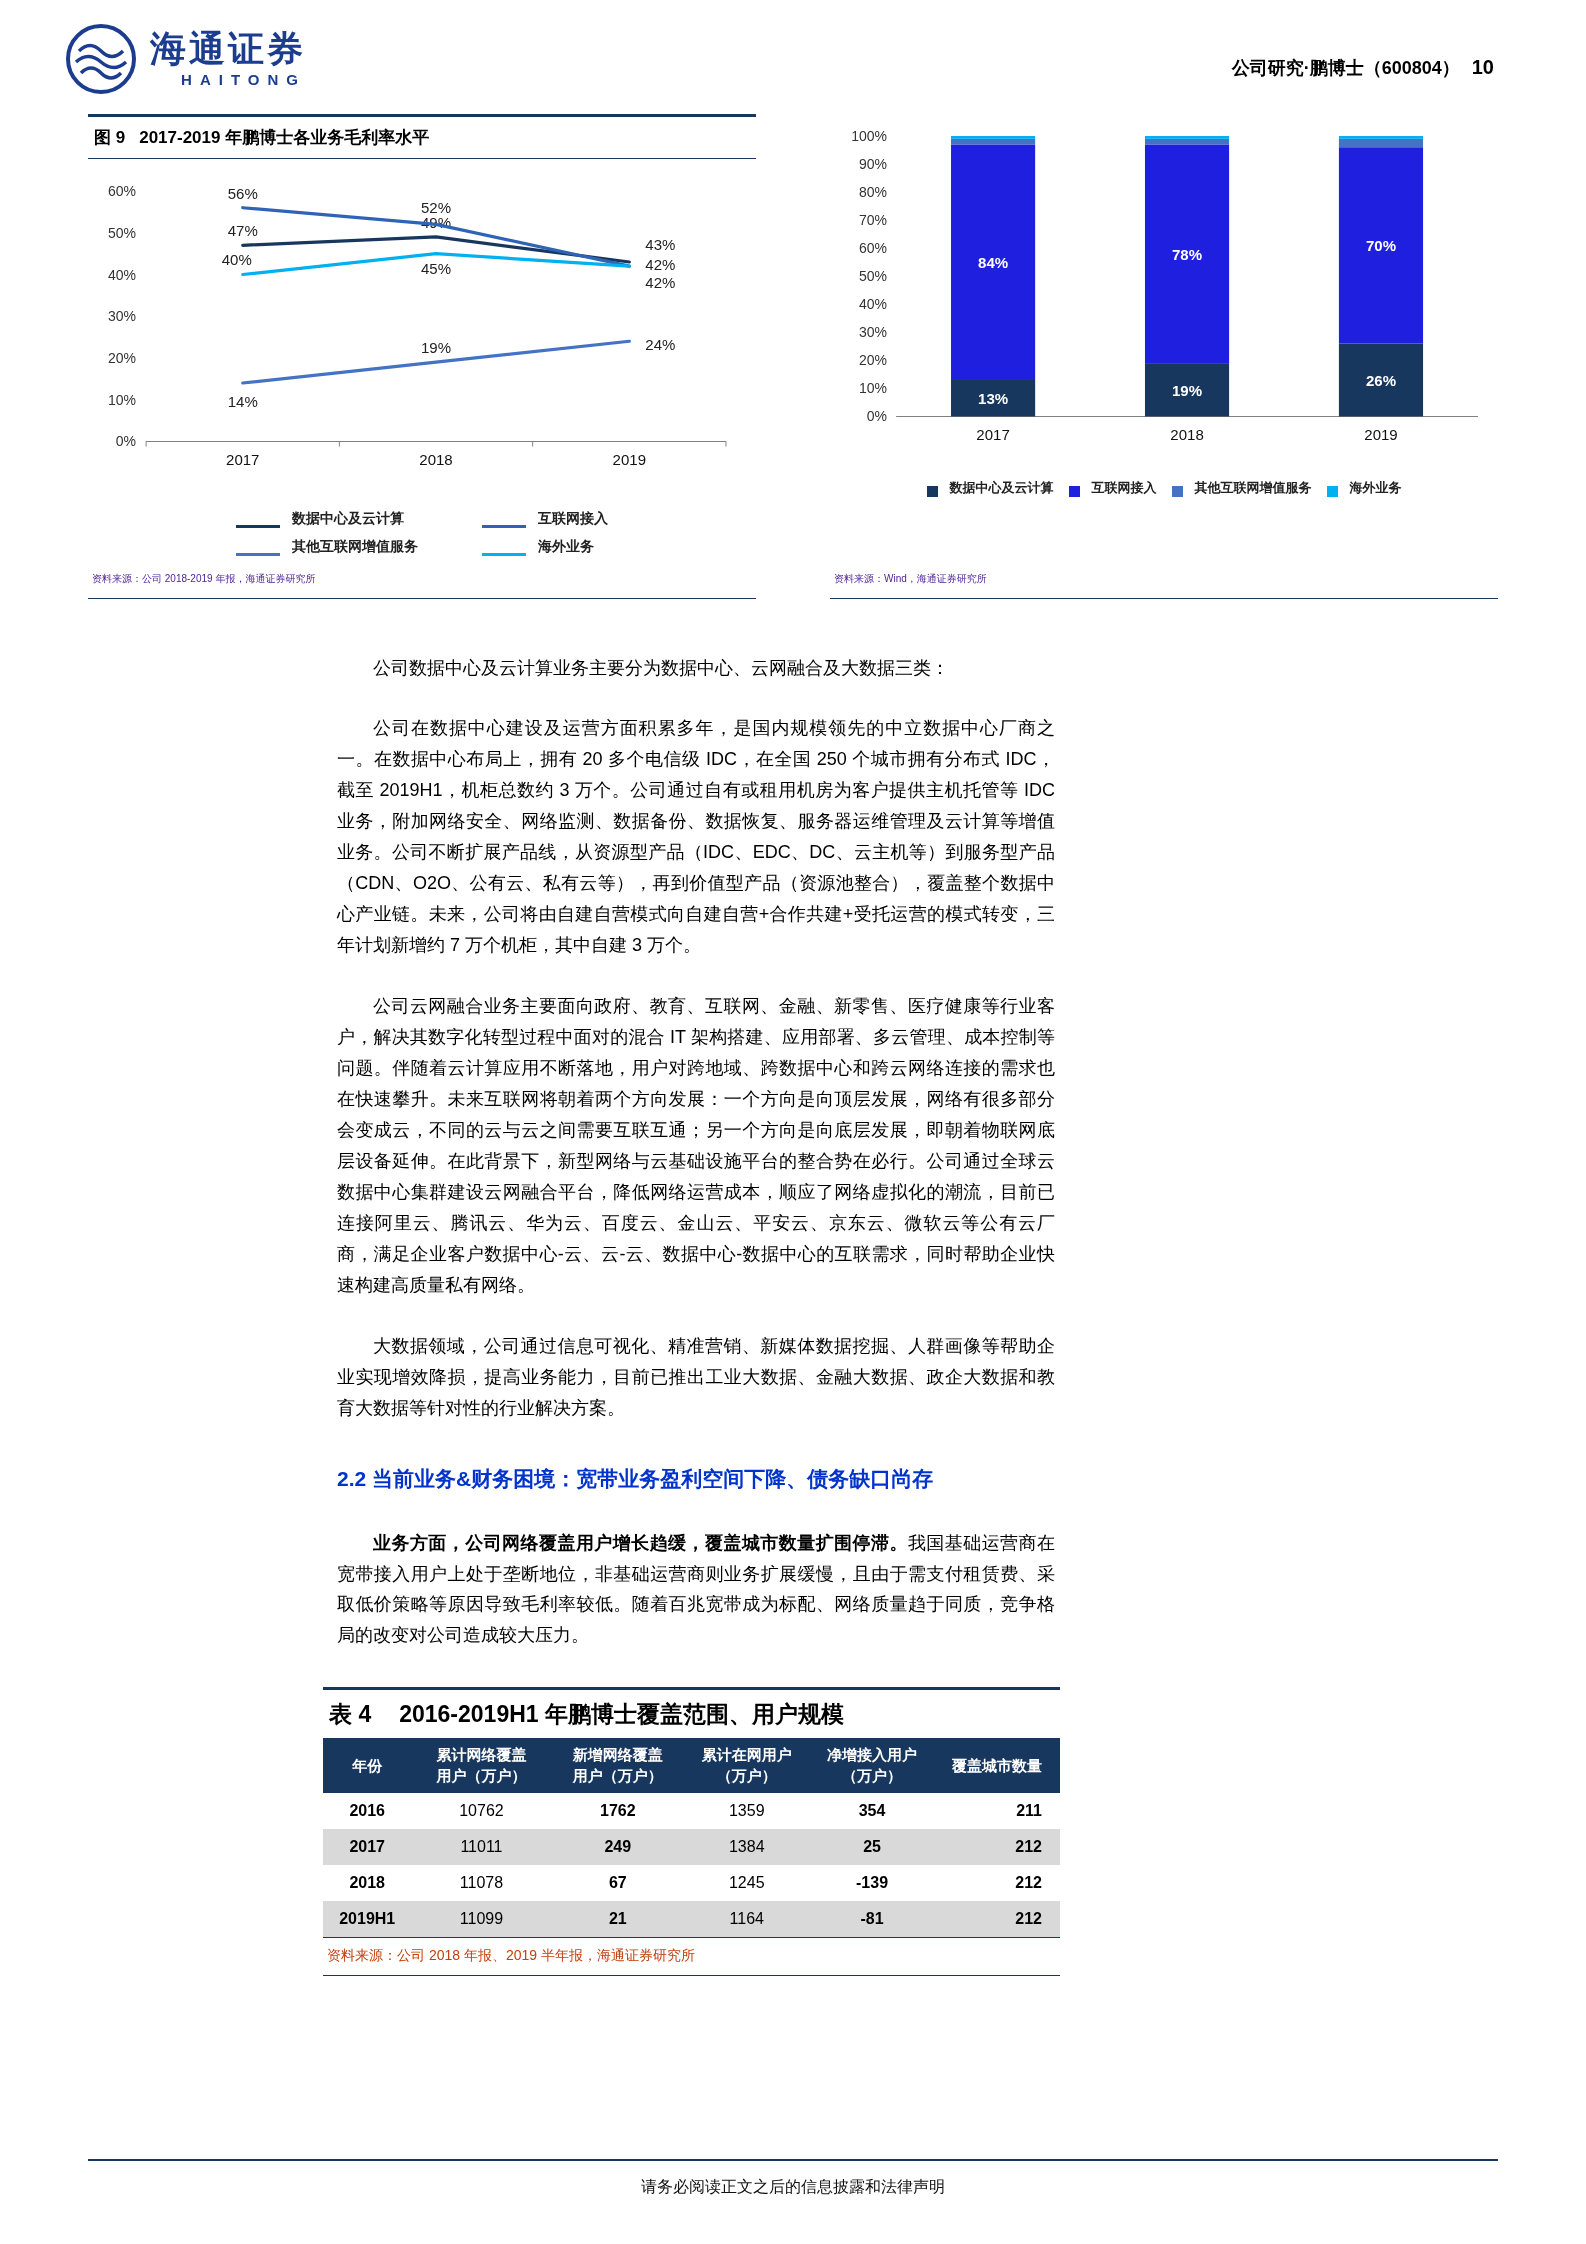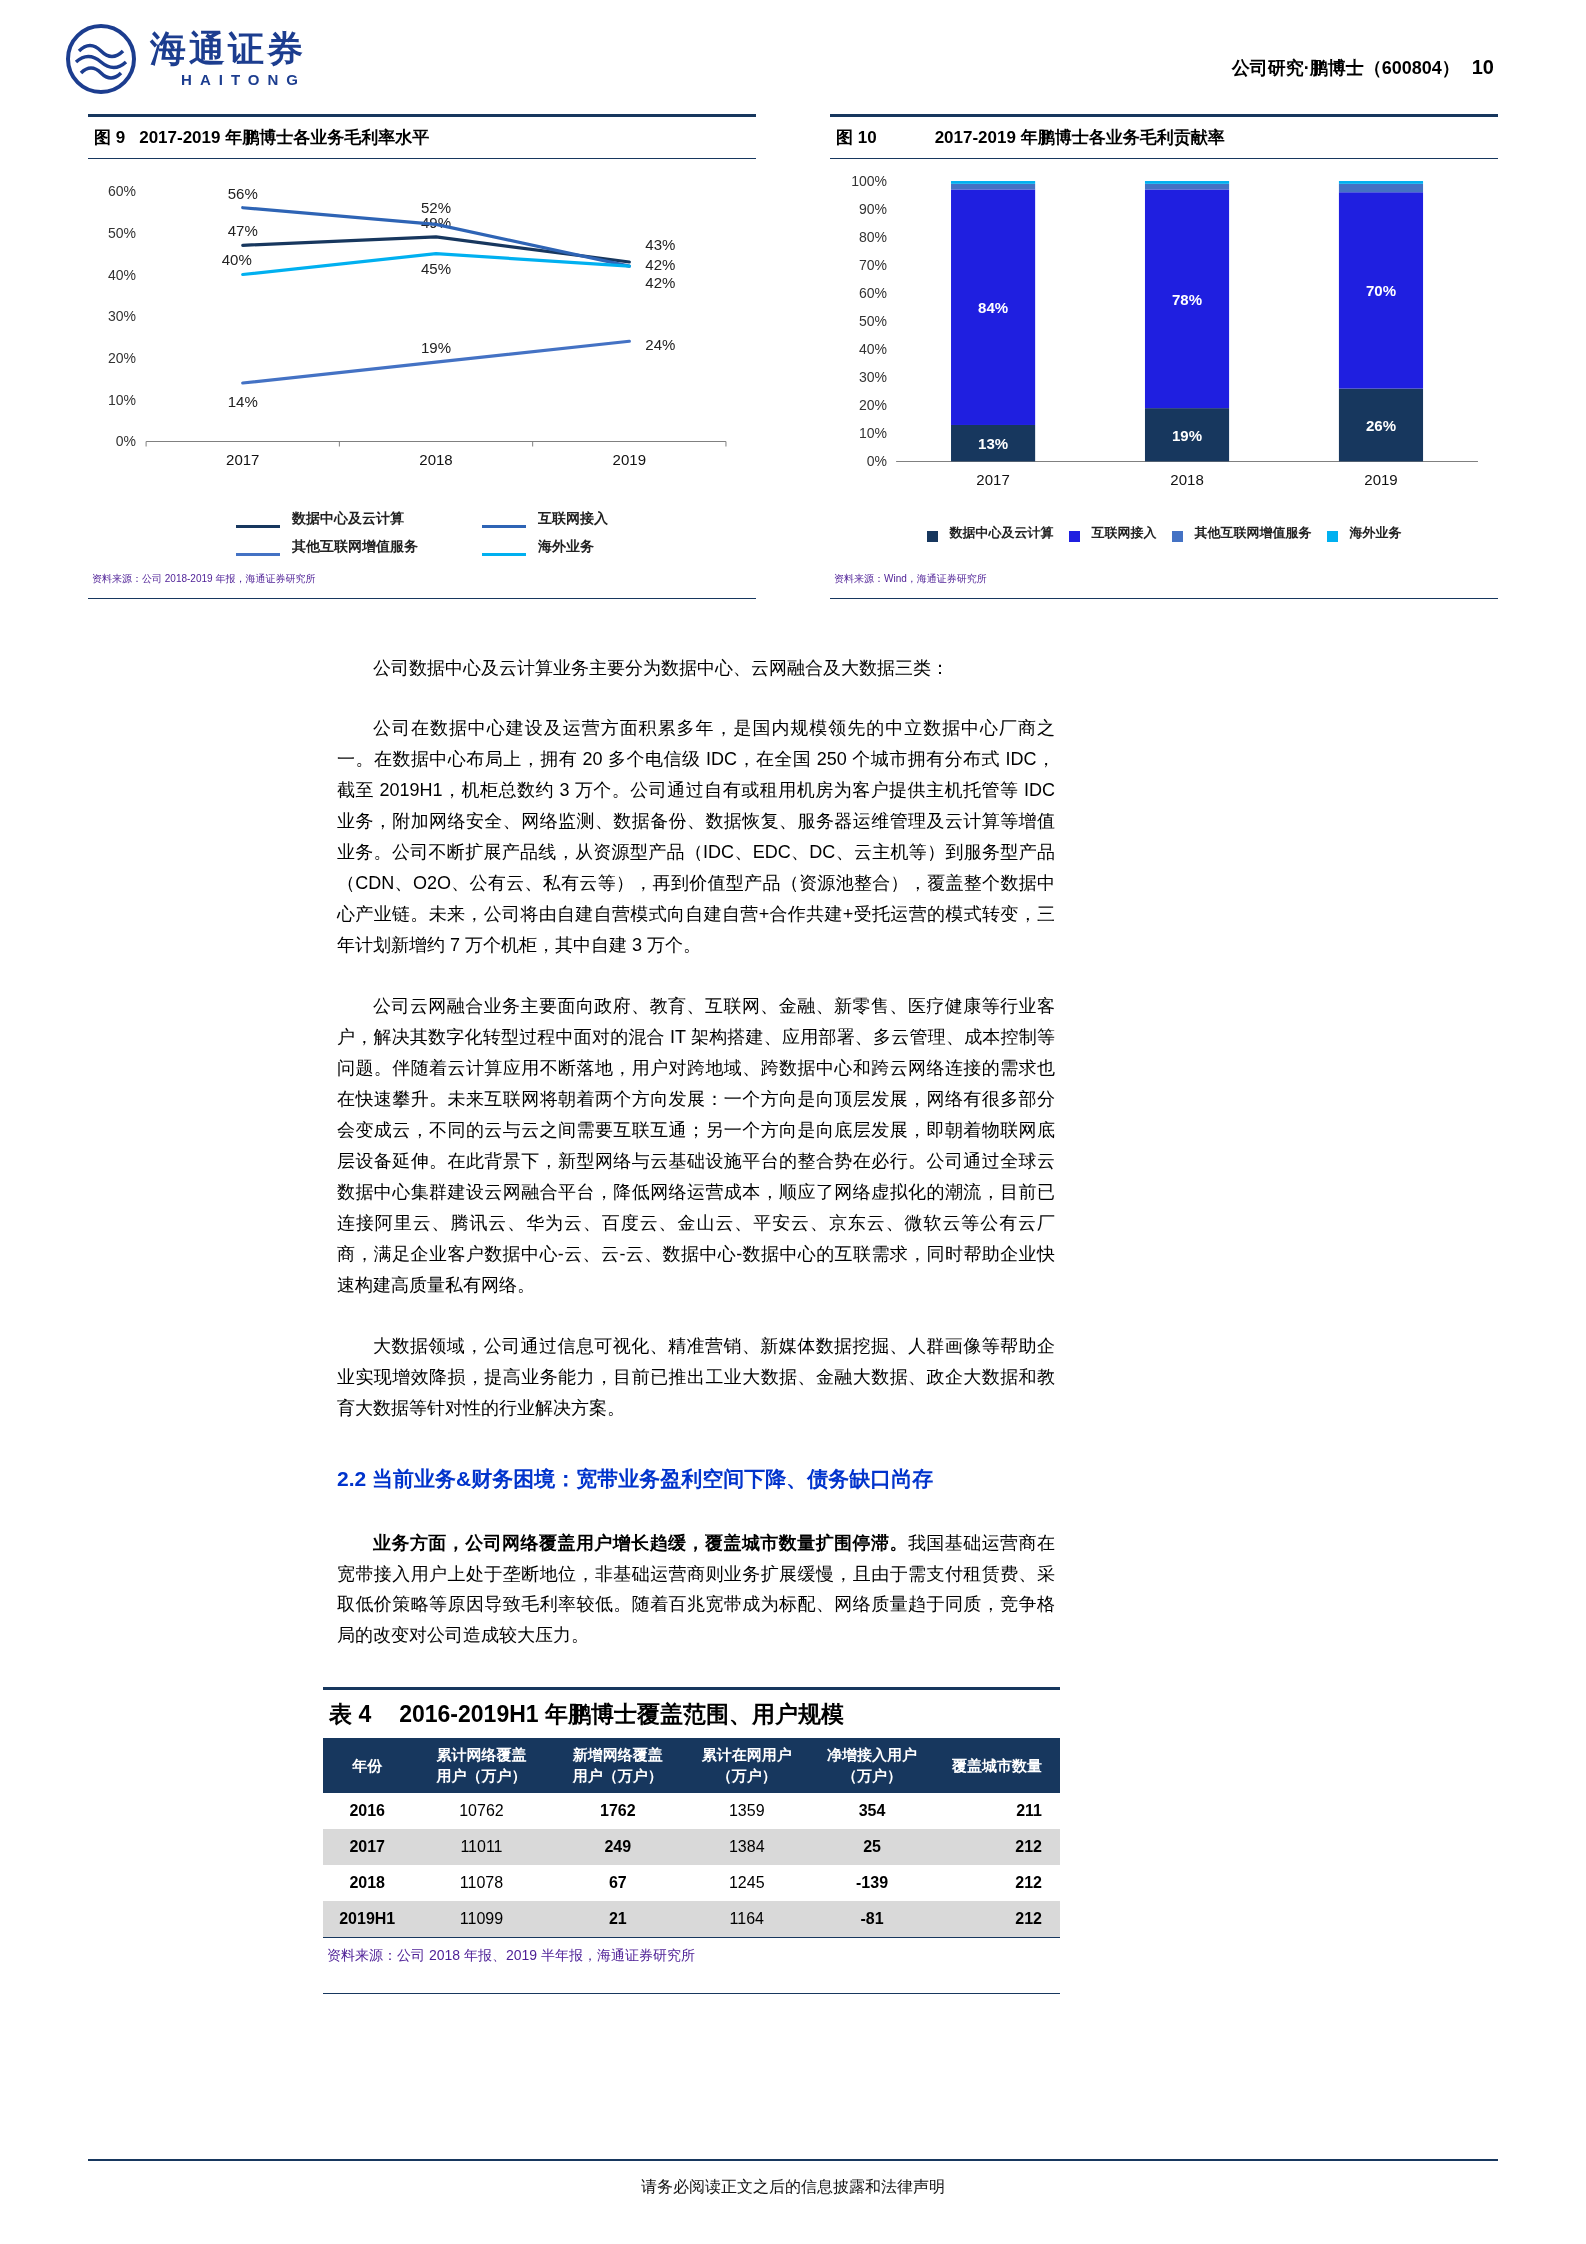--- a/index.html
+++ b/index.html
@@ -45,21 +45,21 @@
   .data-table td { padding:9px 6px; text-align:center; }
   .data-table tr.striped { background:#D9D9D9; }
   .data-table td.bold { font-weight:bold; }
   .data-table .col-0 { width:12%; }
   .data-table .col-1 { width:19%; }
   .data-table .col-2 { width:18%; }
   .data-table .col-3 { width:17%;text-align:center; }
   .data-table .col-4 { width:17%; }
   .data-table .col-5 { width:17%; }
   .data-table td.col-5, .data-table th.col-5 { text-align:right; padding-right:18px; }
-  .table-source { font-size:14px; color:#4c1d95; padding:9px 4px 28px; border-bottom:1.5px solid #17375E; }
+  .table-source { font-size:14px; color:#c2410c; padding:9px 4px 10px; border-bottom:1.5px solid #17375E; }
 
   
   .footer { position:absolute; left:88px; right:88px; bottom:46px; }
   .footer-line { border-top:2.5px solid #17375E; }
   .footer-text { text-align:center; font-size:16px; margin-top:16px; color:#111; }
 </style>
 </head>
 <body>
 
 <div class="page">
@@ -139,24 +139,20 @@
           </span>
           <span class="legend-item">
             <span class="legend-line" style="border-top-color: rgb(0, 176, 240);"></span>
             <span>海外业务</span>
           </span>
         </div>
       <div class="fig-source">资料来源：公司 2018-2019 年报，海通证券研究所</div>
     </figure>
 
     <figure class="fig wide-gap">
-      <div class="fig-caption">
-        <span class="fig-label">图 10</span>
-        <span class="fig-title">2017-2019 年鹏博士各业务毛利贡献率</span>
-      </div>
       <div class="fig-chart" id="chart-bar">
           <svg viewBox="0 0 667 352">
             <text x="57" y="301" font-family="Liberation Sans, DejaVu Sans, sans-serif" text-anchor="end" font-size="14" fill="#333">0%</text>
             <text x="57" y="273" font-family="Liberation Sans, DejaVu Sans, sans-serif" text-anchor="end" font-size="14" fill="#333">10%</text>
             <text x="57" y="245" font-family="Liberation Sans, DejaVu Sans, sans-serif" text-anchor="end" font-size="14" fill="#333">20%</text>
             <text x="57" y="217" font-family="Liberation Sans, DejaVu Sans, sans-serif" text-anchor="end" font-size="14" fill="#333">30%</text>
             <text x="57" y="189" font-family="Liberation Sans, DejaVu Sans, sans-serif" text-anchor="end" font-size="14" fill="#333">40%</text>
             <text x="57" y="161" font-family="Liberation Sans, DejaVu Sans, sans-serif" text-anchor="end" font-size="14" fill="#333">50%</text>
             <text x="57" y="133" font-family="Liberation Sans, DejaVu Sans, sans-serif" text-anchor="end" font-size="14" fill="#333">60%</text>
             <text x="57" y="105" font-family="Liberation Sans, DejaVu Sans, sans-serif" text-anchor="end" font-size="14" fill="#333">70%</text>

